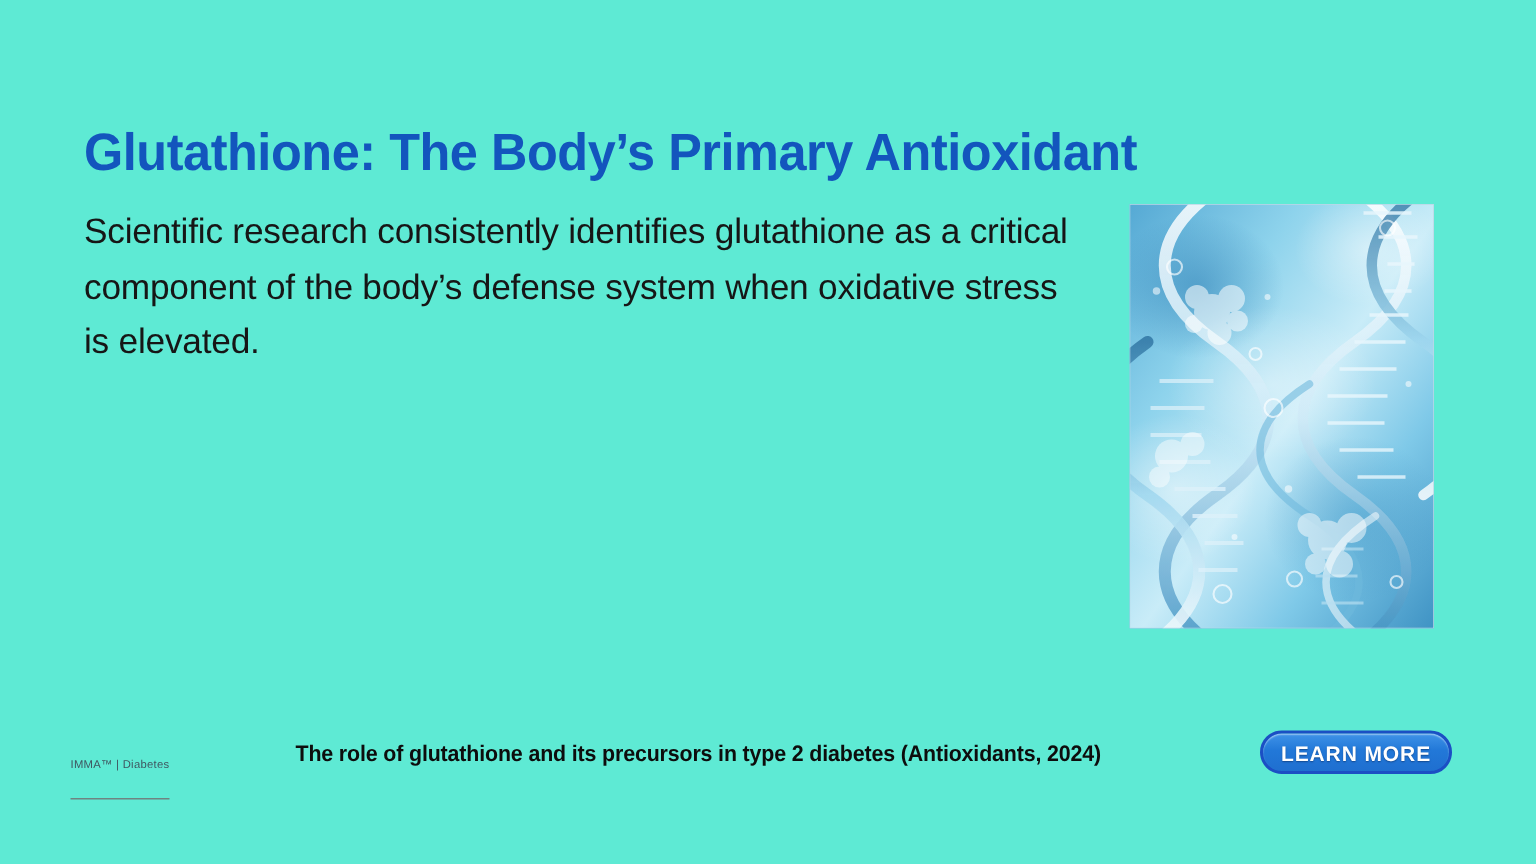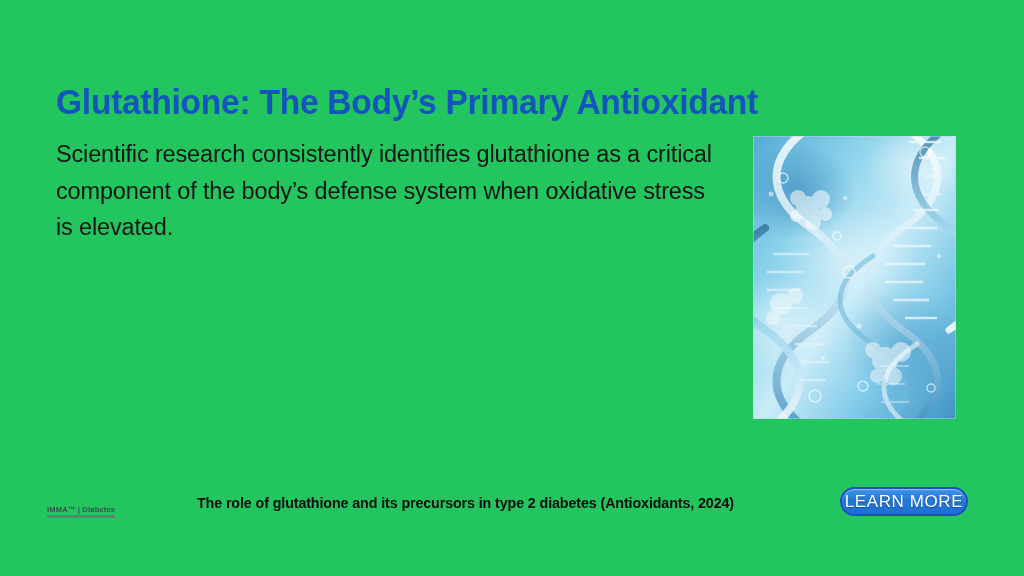--- a/index.html
+++ b/index.html
@@ -11,21 +11,21 @@
     height: 576px;
     background: #e8ecfb;
     font-family: "Liberation Sans", sans-serif;
     overflow: hidden;
     position: relative;
   }
 
   .slide {
     position: absolute;
     inset: 0;
-    background: #22c55e;
+    background: #5eead4;
   }
 
   
   .title {
     position: absolute;
     left: 56px;
     top: 60px;
     width: 880px;
     font-family: "Liberation Sans Narrow", "Liberation Sans", sans-serif;
     font-size: 35px;
@@ -71,25 +71,25 @@
     width: 100%;
     height: 100%;
   }
 
   
   .watermark {
     position: absolute;
     left: 47px;
     top: 505px;
     font-size: 7.5px;
-    font-weight: bold;
+    font-weight: normal;
     color: #3a3a4a;
     letter-spacing: 0.2px;
-    border-bottom: 3px solid #737373;
-    padding-bottom: 1px;
+    border-bottom: 1px solid #737373;
+    padding-bottom: 18px;
     opacity: 0.85;
   }
 
   .citation {
     position: absolute;
     left: 197px;
     top: 494px;
     font-family: "Liberation Sans Narrow", "Liberation Sans", sans-serif;
     font-size: 15px;
     font-weight: bold;
@@ -111,22 +111,22 @@
     background: linear-gradient(180deg, #3f93e8 0%, #2278d8 45%, #1f6fd0 100%);
     box-shadow: inset 0 1px 1px rgba(255,255,255,0.45);
     display: flex;
     align-items: center;
     justify-content: center;
     cursor: pointer;
     box-sizing: border-box;
   }
   .cta-label {
     color: #ffffff;
-    font-size: 17px;
-    font-weight: normal;
+    font-size: 14px;
+    font-weight: bold;
     letter-spacing: 0.6px;
     text-shadow: 0 1px 1px rgba(10,40,90,0.55);
   }
 </style>
 </head>
 <body>
 
 <div class="slide">
 
   <h1 class="title">Glutathione: The Body’s Primary Antioxidant</h1>

